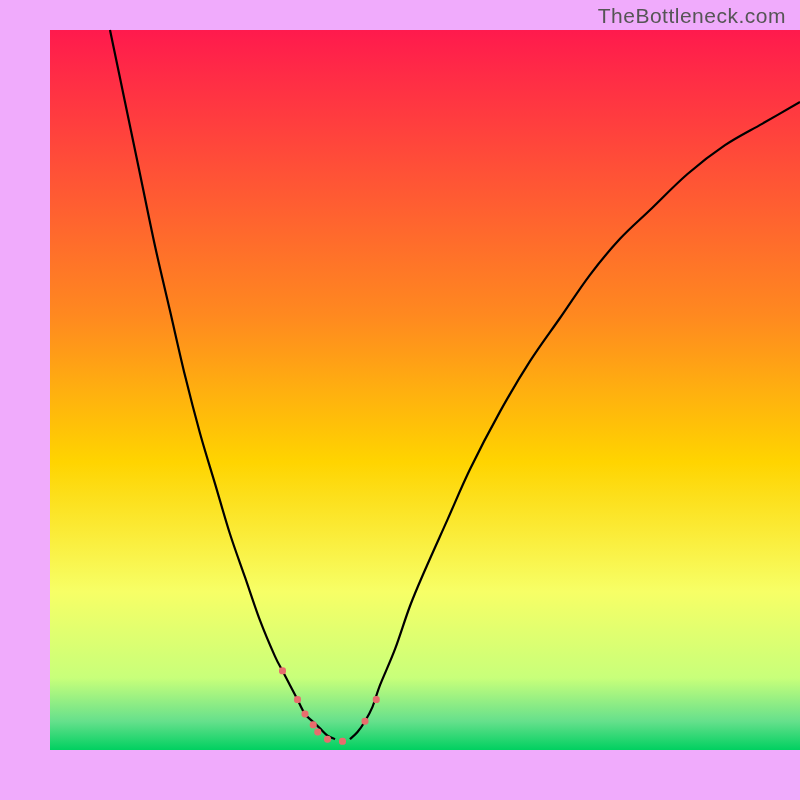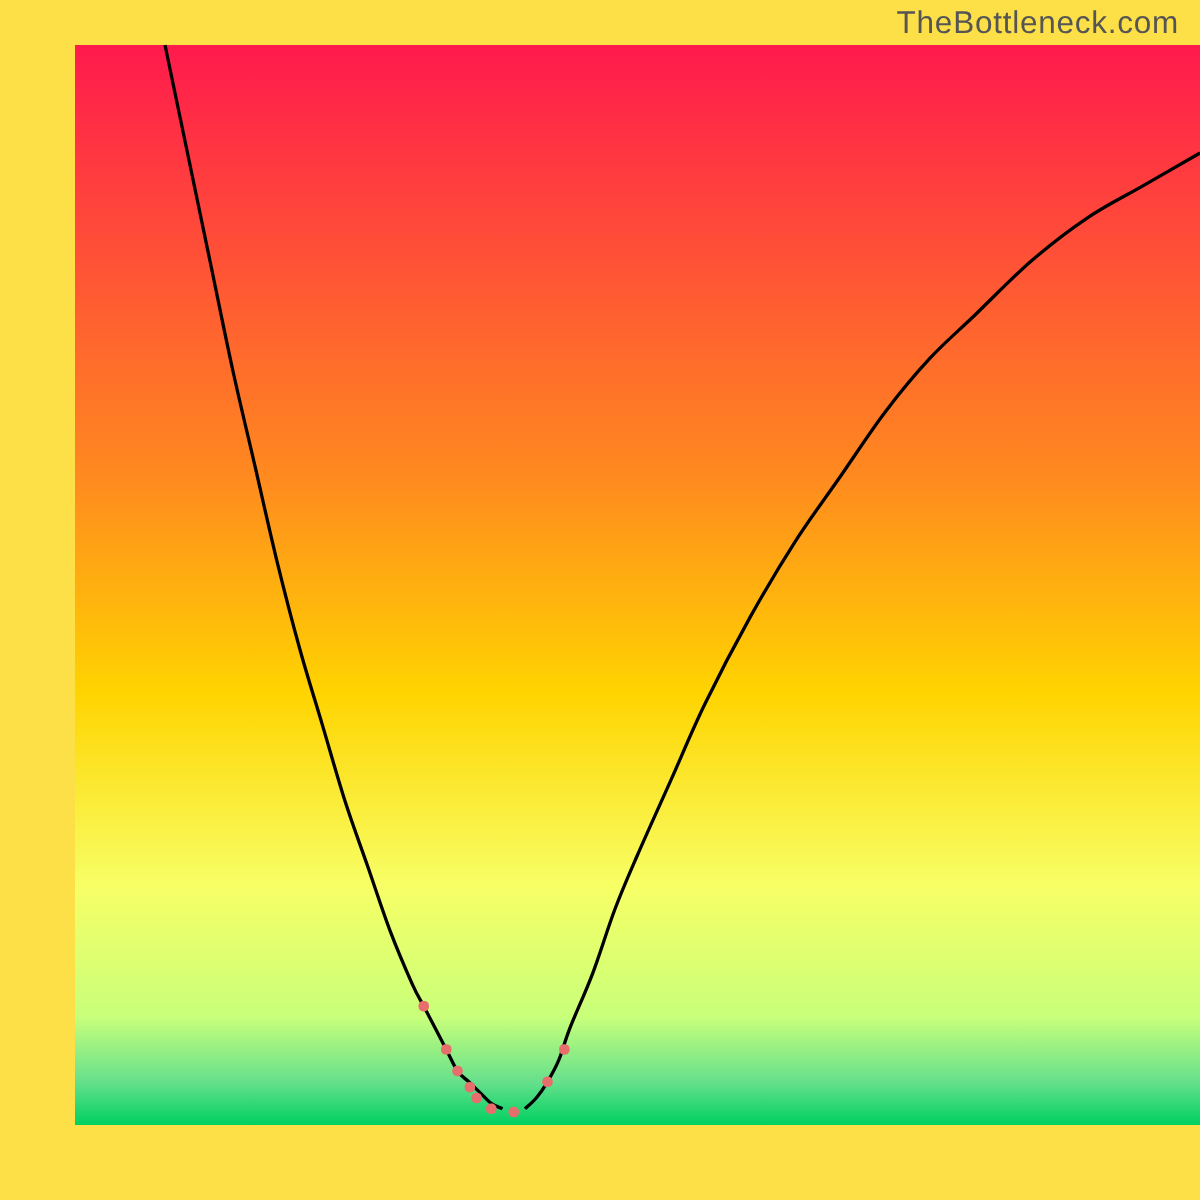--- a/index.html
+++ b/index.html
@@ -8,21 +8,21 @@
     width: 800px;
     height: 800px;
     background: #000;
     font-family: Arial, Helvetica, sans-serif;
     overflow: hidden;
   }
   .container {
     position: relative;
     width: 800px;
     height: 800px;
-    background: #fde047;
+    background: #f0abfc;
   }
   .watermark {
     position: absolute;
     top: 4px;
     right: 14px;
     color: #555;
     font-size: 21px;
     font-weight: 500;
     letter-spacing: 0.5px;
     z-index: 10;

